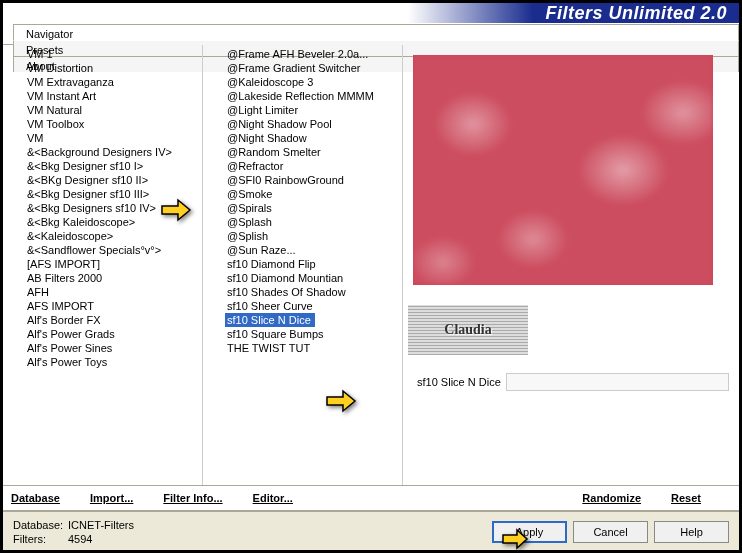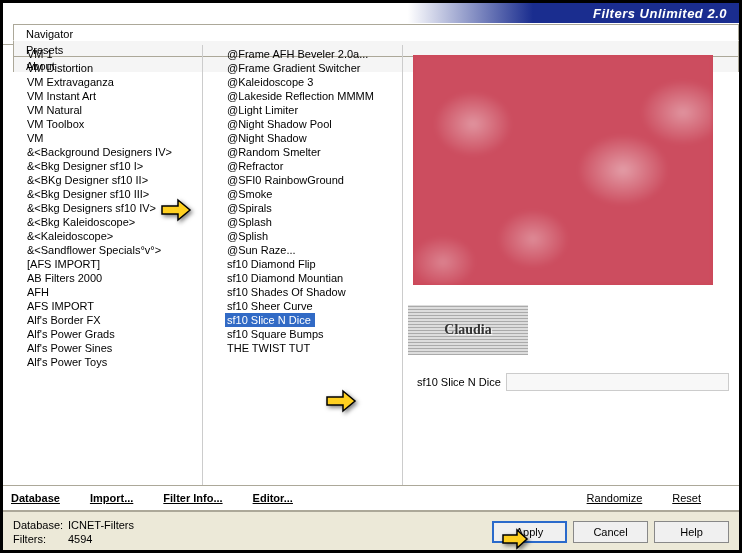--- a/index.html
+++ b/index.html
@@ -1,18 +1,18 @@
 <!DOCTYPE html>
 <html><head>
 <meta charset="utf-8">
 <style>
 * { box-sizing: border-box; margin: 0; padding: 0; }
 body { font-family: Tahoma, Arial, sans-serif; font-size: 11px; background: #ece9d8; width: 742px; height: 553px; border: 3px solid #000; overflow: hidden; position: relative; }
 .title-bar { height: 20px; background: linear-gradient(to right, #fff 0%, #fff 55%, #1a2d8f 72%, #1a2d8f 100%); display: flex; justify-content: flex-end; align-items: center; padding-right: 12px; }
-.title-text { font-family: 'Arial Black', Arial, sans-serif; font-weight: 900; font-style: italic; font-size: 13px; color: #fff; letter-spacing: 0.5px; }
+.title-text { font-family: 'Arial Black', Arial, sans-serif; font-weight: 900; font-style: italic; font-size: 18px; color: #fff; letter-spacing: 0.5px; }
 .tab-bar { height: 22px; background: #fff; border-bottom: 1px solid #aca899; display: flex; padding-left: 10px; flex-direction: column; }
 .tab { padding: 3px 12px 0 12px; border: 1px solid #aca899; border-bottom: none; background: #f5f5f5; margin-right: 0; cursor: pointer; }
 .tab.active { background: #fff; border-bottom: 1px solid #fff; position: relative; top: 1px; }
 .main { display: flex; height: 440px; background: #fff; }
 .col1 { width: 200px; border-right: 1px solid #ccc; position: relative; }
 .col2 { width: 200px; border-right: 1px solid #ccc; position: relative; }
 .col3 { flex: 1; padding: 10px; position: relative; }
 .listbox { height: 100%; overflow-y: scroll; padding: 2px 0 2px 6px; }
 .list-item { padding: 1px 2px; white-space: nowrap; cursor: pointer; margin-left: 16px; }
 .list-item.selected { background: #316ac5; color: #fff; display: inline-block; padding-right: 4px; }
@@ -29,21 +29,21 @@
   radial-gradient(ellipse 50px 40px at 10% 90%, rgba(255,255,255,0.3), transparent 65%),
   #cc4d5f;
   filter: blur(2px);
 }
 .watermark { position: absolute; left: 405px; top: 302px; width: 120px; height: 50px; display:flex; align-items:center; justify-content:center; background: repeating-linear-gradient(0deg, #aaa 0, #aaa 1px, #ddd 1px, #ddd 3px); font-family: cursive; font-weight:bold; font-size: 14px; color:#333; text-shadow: 1px 1px 1px #fff; z-index: 5; }
 .filter-name-row { margin-top: 88px; display:flex; align-items:center; }
 .filter-name-label { width: 120px; margin-left: 5px; padding: 2px; border: 1px solid #ccc; background: #f8f8f8; height: 18px; flex:1;}
 .filter-name-text { padding-left: 4px;}
 .button-row { height: 26px; background: #fff; border-top: 1px solid #aca899; border-bottom: 1px solid #aca899; display: flex; align-items: center; padding: 0 8px; }
 .link-btn { text-decoration: underline; font-weight: bold; margin-right: 30px; cursor: pointer; }
-.link-btn.plain { font-weight: normal; }
+.link-btn.plain { font-weight: bold; }
 .spacer { flex: 1; }
 .status-bar { height: 40px; background: #ece9d8; display: flex; align-items: center; padding: 4px 10px; }
 .status-left { display: flex; flex-direction: column; gap: 2px; }
 .status-row { display: flex; }
 .status-label { width: 55px; }
 .win-btn { min-width: 75px; height: 22px; border: 1px solid #888; background: #f0f0f0; cursor: pointer; font-size: 11px; margin-left: 6px; }
 .win-btn.default { border: 2px solid #2a6acb; }
 .pointer { position: absolute; z-index: 10; pointer-events:none; }
 .pointer1 { left: 155px; top: 193px; }
 .pointer2 { left: 320px; top: 384px; }

